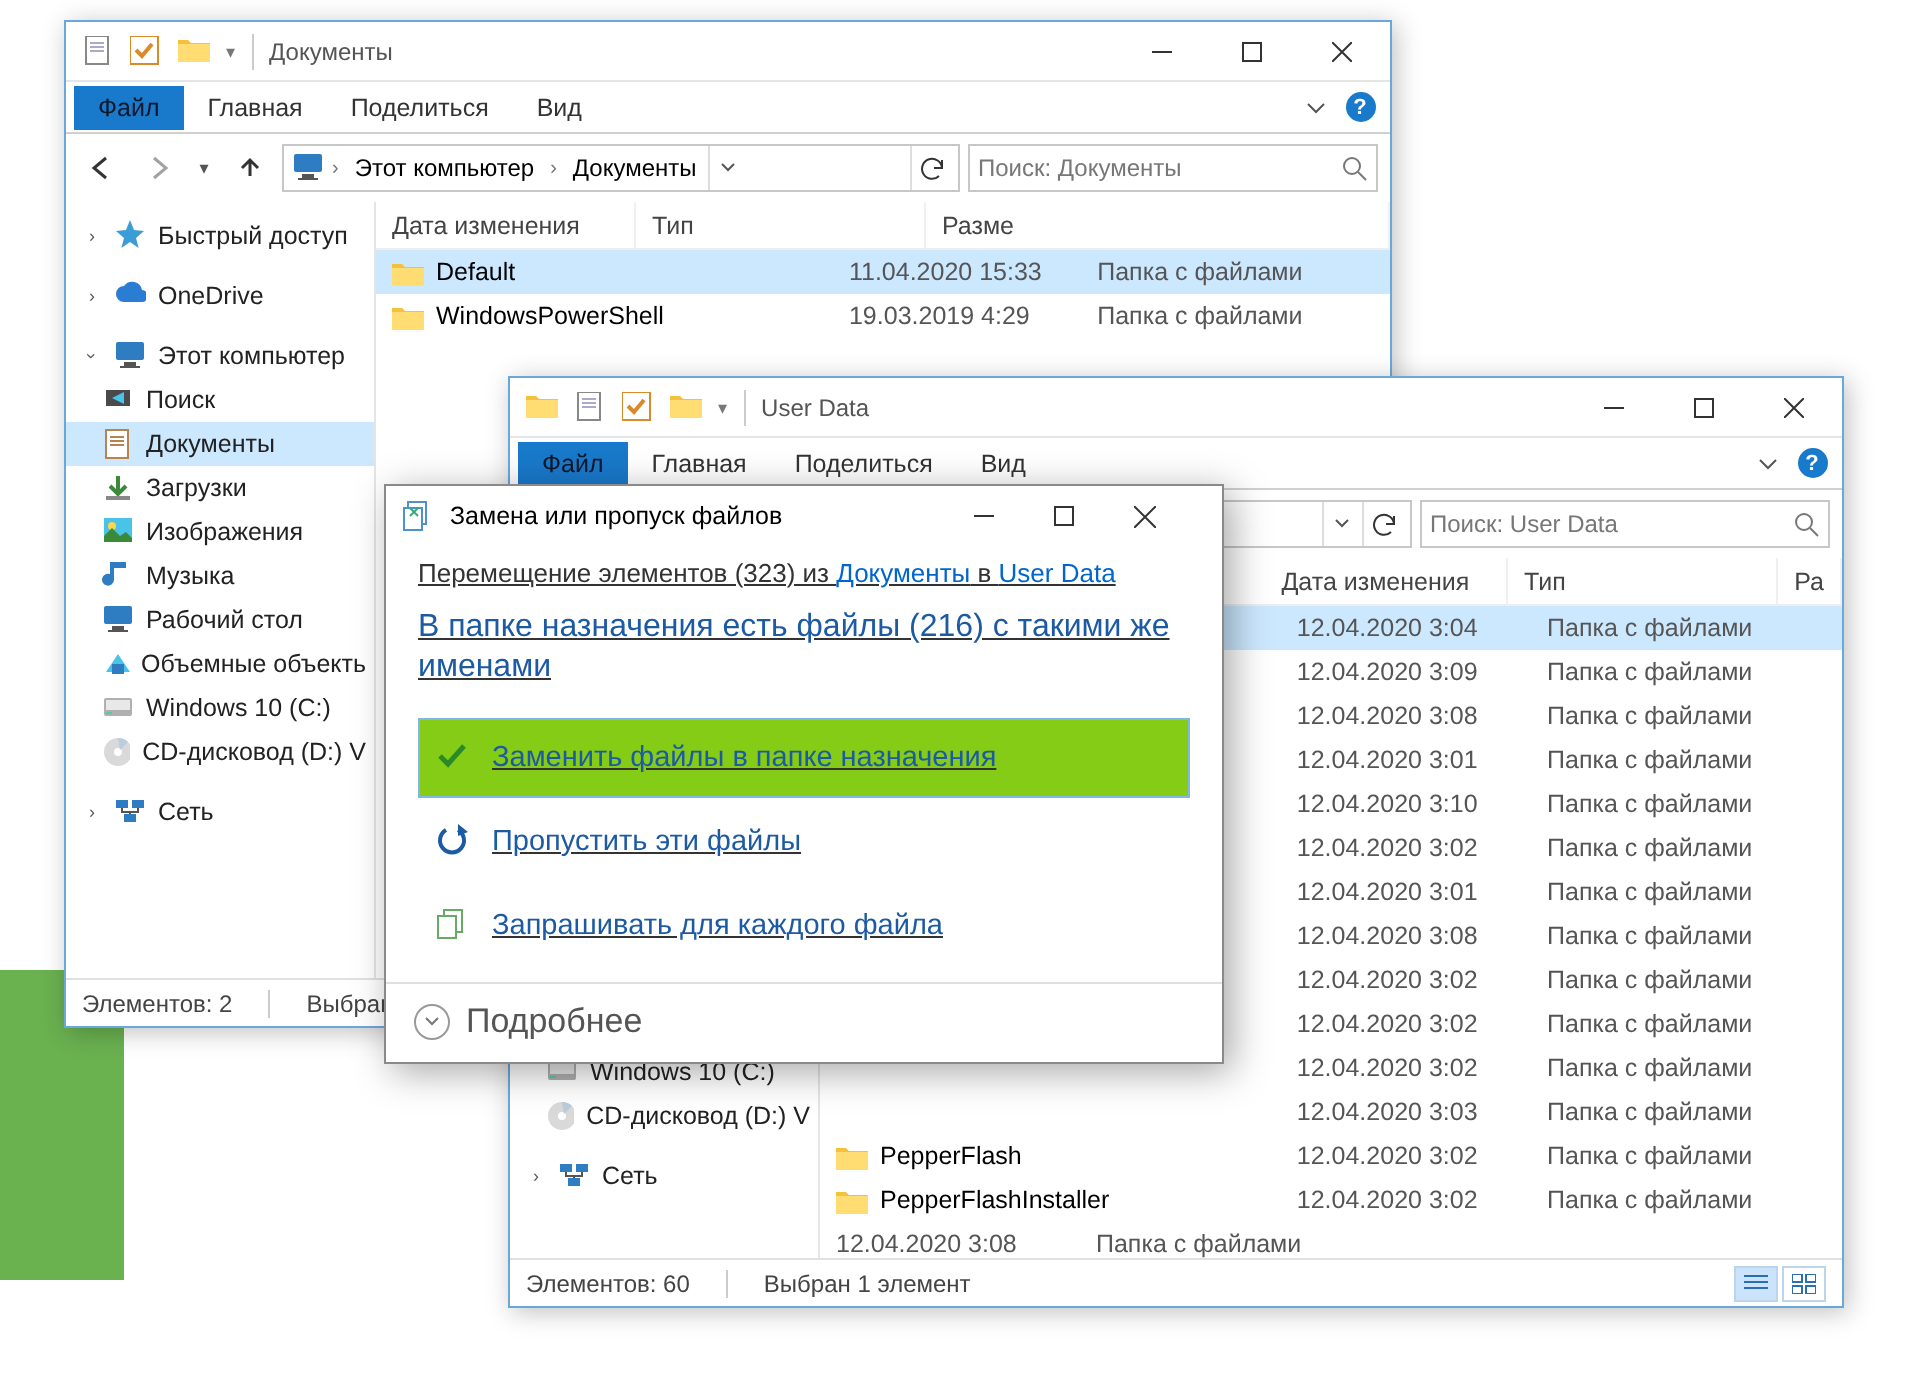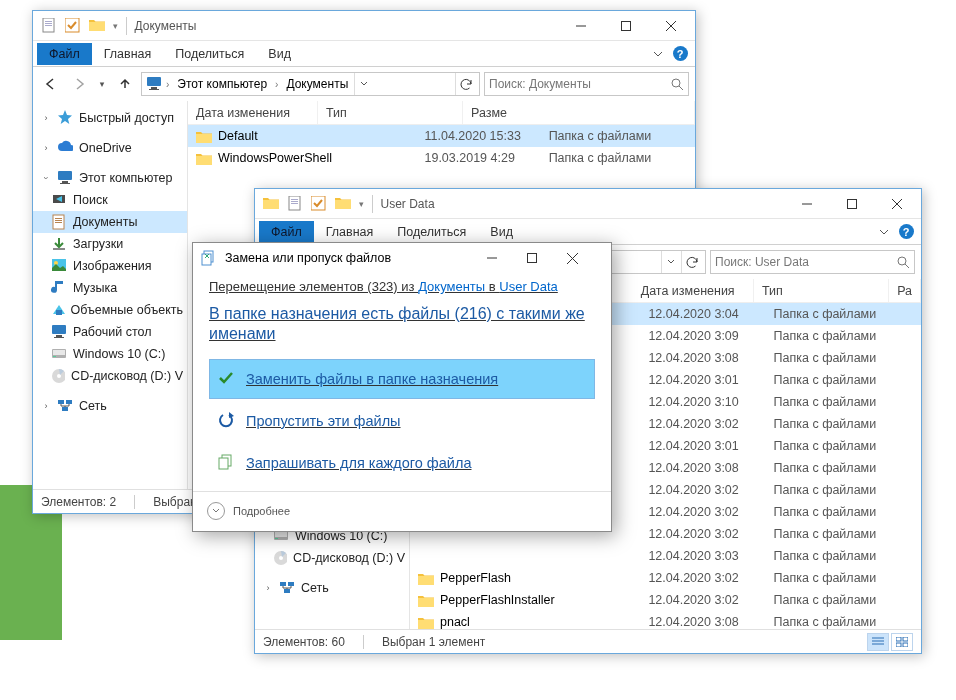--- a/index.html
+++ b/index.html
@@ -61,22 +61,22 @@
 
   
   .dlg { position:absolute; background:#fff; border:1px solid #8a8a8a; box-shadow:4px 4px 18px rgba(0,0,0,.35); }
   .dlg .dtit{ height:30px; display:flex; align-items:center; padding:0 4px 0 8px; font-size:12.5px;}
   .dlg .dtit .dico{width:16px;height:16px;margin-right:8px;}
   .dlg .dbody{ padding:4px 16px 6px 16px; font-size:13px; color:#333;text-decoration:underline;}
   .dlg .srcline{margin:2px 0 10px 0;}
   .dlg .srcline .lnk{color:#0066cc;}
   .dlg .msg{ font-size:16px; color:#1c5aa4; margin:2px 0 14px 0; line-height:1.28;}
   .dlg .opt{ display:flex; align-items:center; gap:10px; padding:10px 8px; border:1px solid transparent; color:#1c5aa4; font-size:14.5px; margin-bottom:2px;}
-  .dlg .opt.sel{ background:#7dd3fc; border:1px solid #7fb7e5;}
-  .dlg .dfoot{ border-top:1px solid #e0e0e0; height:40px; display:flex; align-items:center; padding:0 14px; font-size:11px; color:#555; gap:8px;}
+  .dlg .opt.sel{ background:#84cc16; border:1px solid #7fb7e5;}
+  .dlg .dfoot{ border-top:1px solid #e0e0e0; height:40px; display:flex; align-items:center; padding:0 14px; font-size:17px; color:#555; gap:8px;}
   .dlg .circ{width:18px;height:18px;border:1px solid #999;border-radius:50%;display:flex;align-items:center;justify-content:center;font-size:10px;color:#777;}
 </style>
 </head>
 <body>
 
 <div class="green-bg"></div>
 
 <svg width="0" height="0" style="position:absolute">
   <defs>
     <g id="folder-y">
@@ -296,30 +296,30 @@
             <span>Изображения</span>
           </div>
           <div class="item">
             <svg width="16" height="16">
               <path d="M6 2v8a3 3 0 11-2-3V1h8v3H6" fill="#2e7cc1"></path>
             </svg>
             <span>Музыка</span>
           </div>
           <div class="item">
             <svg width="16" height="16">
+              <use href="#monitor"></use>
+            </svg>
+            <span>Рабочий стол</span>
+          </div>
+          <div class="item">
+            <svg width="16" height="16">
               <path d="M2 12l6-9 6 9z" fill="#4ac3e8"></path>
               <rect x="5" y="8" width="6" height="5" fill="#2e7cc1"></rect>
             </svg>
             <span>Объемные объекть</span>
-          </div>
-          <div class="item">
-            <svg width="16" height="16">
-              <use href="#monitor"></use>
-            </svg>
-            <span>Рабочий стол</span>
           </div>
           <div class="item">
             <svg width="16" height="16">
               <use href="#disk"></use>
             </svg>
             <span>Windows 10 (C:)</span>
           </div>
           <div class="item">
             <svg width="16" height="16">
               <use href="#cd"></use>
@@ -588,26 +588,20 @@
               <svg class="folder-ic" width="16" height="13">
                 <use href="#folder-y"></use>
               </svg>
               <span>PepperFlashInstaller</span>
             </div>
             <div class="cell c-date">12.04.2020 3:02</div>
             <div class="cell c-type">Папка с файлами</div>
             <div class="cell c-size"></div>
           </div>
           <div class="row">
-            <div class="cell" style="width:240px">
-              <svg class="folder-ic" width="16" height="13">
-                <use href="#folder-y"></use>
-              </svg>
-              <span>pnacl</span>
-            </div>
             <div class="cell c-date">12.04.2020 3:08</div>
             <div class="cell c-type">Папка с файлами</div>
             <div class="cell c-size"></div>
           </div>
         </div>
 
     </div>
   </div>
 
   <div class="status">

